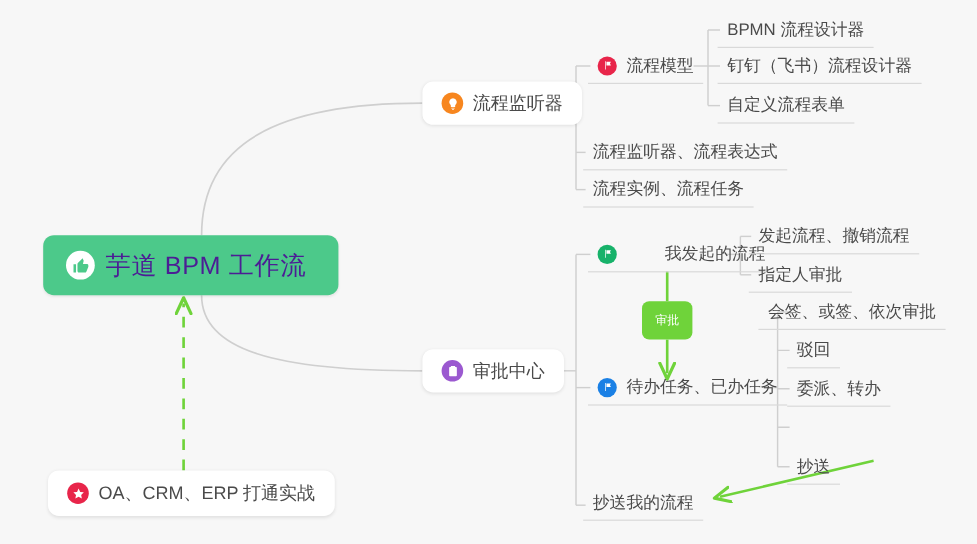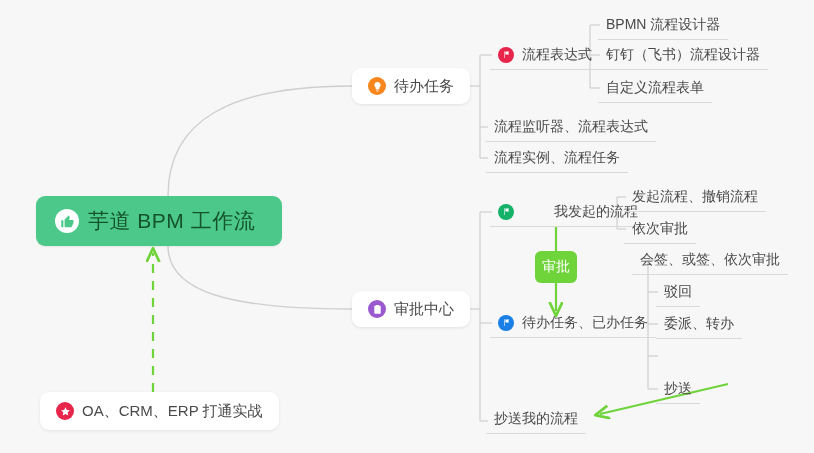--- a/index.html
+++ b/index.html
@@ -33,21 +33,21 @@
     background: #4cc98a;
     border-radius: 9px;
     display: flex;
     align-items: center;
     box-sizing: border-box;
     padding-left: 19px;
     box-shadow: 0 1px 2px rgba(0,0,0,0.07);
     z-index: 6;
   }
   .root-label {
-    color: #14532d;
+    color: #4c1d95;
     font-size: 21px;
     letter-spacing: 0.5px;
     margin-left: 9px;
     white-space: nowrap;
   }
 
   
   .card-node {
     position: absolute;
     background: #ffffff;
@@ -89,21 +89,21 @@
     position: absolute;
     background: #6fd33a;
     border-radius: 6px;
     display: flex;
     align-items: center;
     justify-content: center;
     z-index: 6;
   }
   .green-box-label {
     color: #ffffff;
-    font-size: 14px;
+    font-size: 10px;
     white-space: nowrap;
   }
 
   
   .ic {
     width: 18px;
     height: 18px;
     border-radius: 50%;
     display: inline-flex;
     align-items: center;
@@ -180,30 +180,30 @@
     </span>
     <span class="root-label">芋道 BPM 工作流</span>
   </div>
 
   <div class="card-node" style="left:352px; top:68px; height:36px;">
     <span class="ic" style="background:#f7861f;">
       <svg width="11" height="11" viewBox="0 0 24 24" fill="#ffffff">
         <path d="M12 2a7 7 0 00-4 12.7V17a1 1 0 001 1h6a1 1 0 001-1v-2.3A7 7 0 0012 2zM9.5 19h5a.8.8 0 010 1.6h-5a.8.8 0 010-1.6zm.8 2.6h3.4a1.7 1.7 0 01-3.4 0z"></path>
       </svg>
     </span>
-    <span class="card-label">待办任务</span>
+    <span class="card-label">流程监听器</span>
   </div>
 
   <div class="leaf with-icon" style="left:490px; top:40px;">
     <span class="ic" style="background:#e8254a; width:16px; height:16px;">
       <svg width="9" height="9" viewBox="0 0 24 24" fill="#ffffff">
         <path d="M6 3h1.6v18H6zM9 4h10l-2.2 4L19 12H9z"></path>
       </svg>
     </span>
-    <span class="leaf-label">流程表达式</span>
+    <span class="leaf-label">流程模型</span>
   </div>
 
   <div class="leaf" style="left:598px; top:10px;">
     <span class="leaf-label">BPMN 流程设计器</span>
   </div>
   <div class="leaf" style="left:598px; top:40px;">
     <span class="leaf-label">钉钉（飞书）流程设计器</span>
   </div>
   <div class="leaf" style="left:598px; top:73px;">
     <span class="leaf-label">自定义流程表单</span>
@@ -230,21 +230,21 @@
       <svg width="9" height="9" viewBox="0 0 24 24" fill="#ffffff">
         <path d="M6 3h1.6v18H6zM9 4h10l-2.2 4L19 12H9z"></path>
       </svg>
     </span>
     <span class="leaf-label">我发起的流程</span>
   </div>
   <div class="leaf" style="left:624px; top:182px;">
     <span class="leaf-label">发起流程、撤销流程</span>
   </div>
   <div class="leaf" style="left:624px; top:214px;">
-    <span class="leaf-label">依次审批</span>
+    <span class="leaf-label">指定人审批</span>
   </div>
 
   <div class="green-box" style="left:535px; top:251px; width:42px; height:32px;">
     <span class="green-box-label">审批</span>
   </div>
 
   <div class="leaf with-icon" style="left:490px; top:308px;">
     <span class="ic" style="background:#1a80e5; width:16px; height:16px;">
       <svg width="9" height="9" viewBox="0 0 24 24" fill="#ffffff">
         <path d="M6 3h1.6v18H6zM9 4h10l-2.2 4L19 12H9z"></path>

